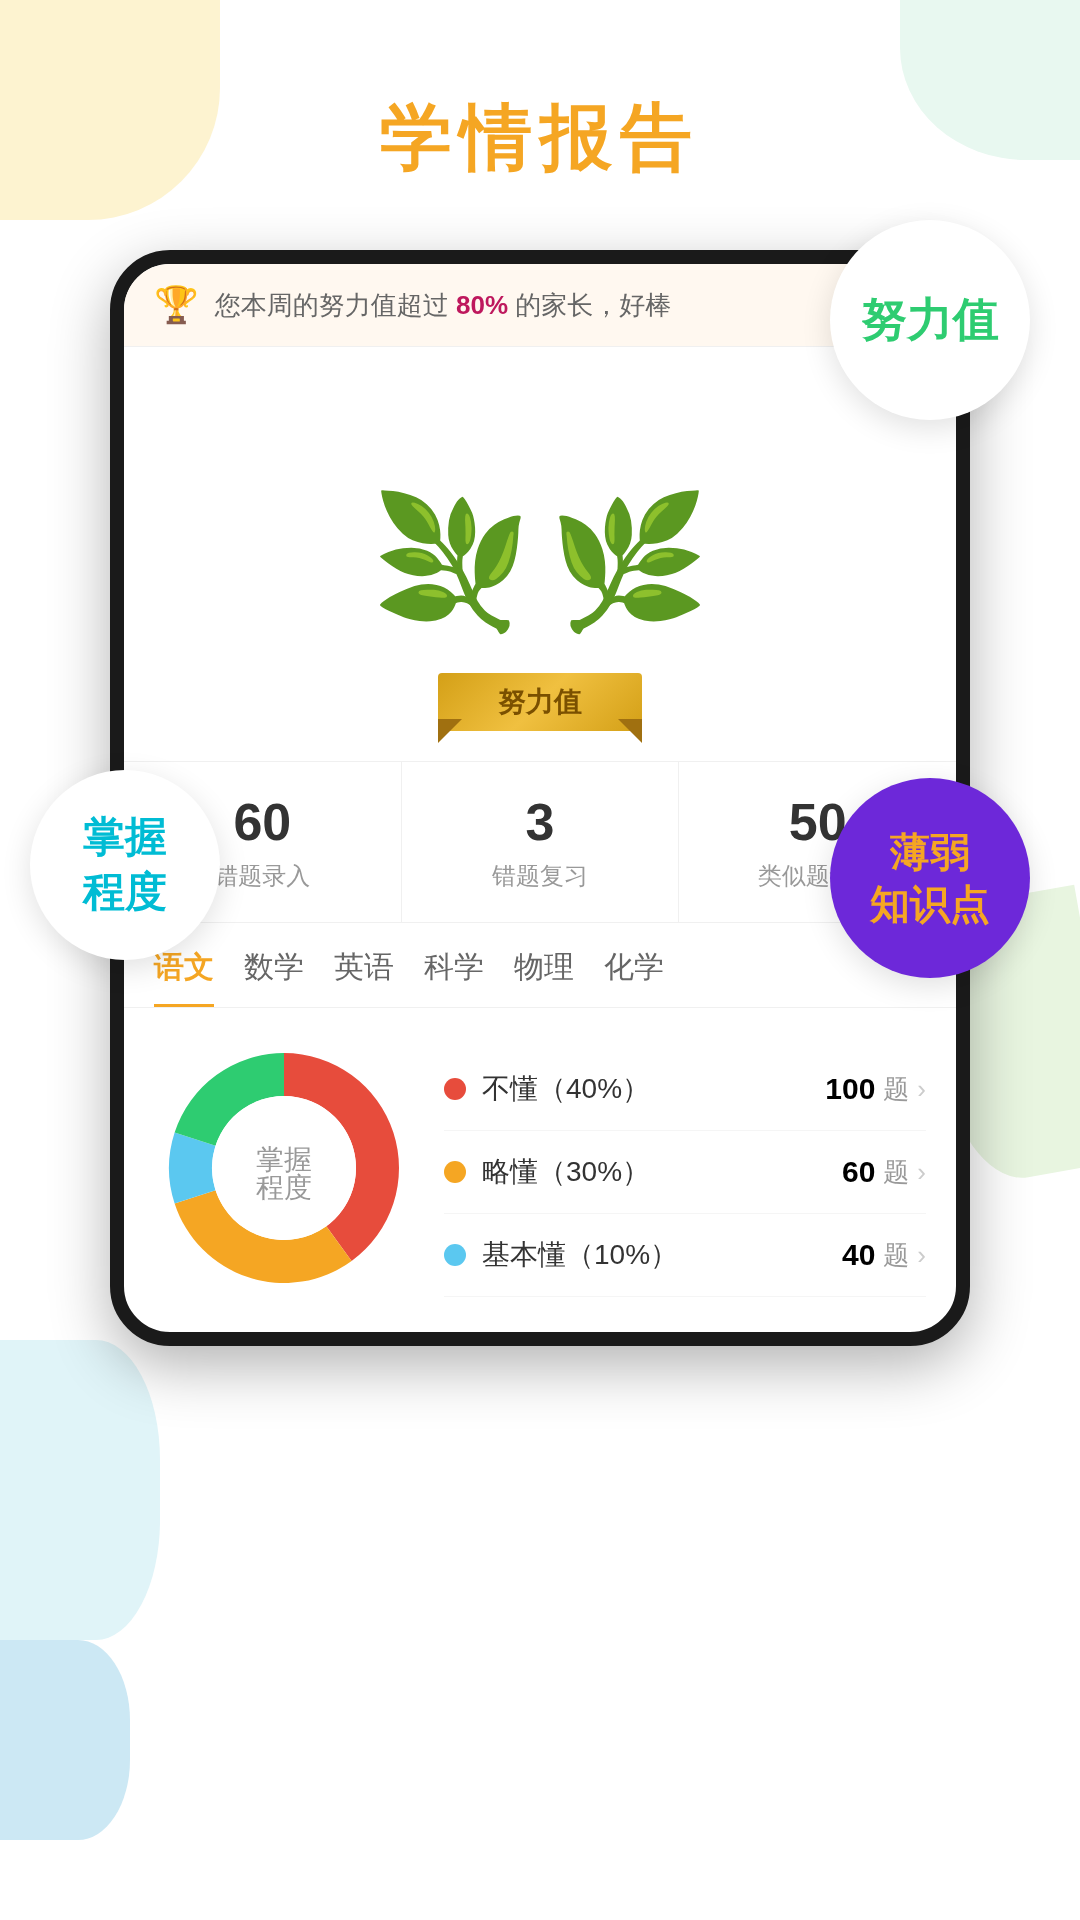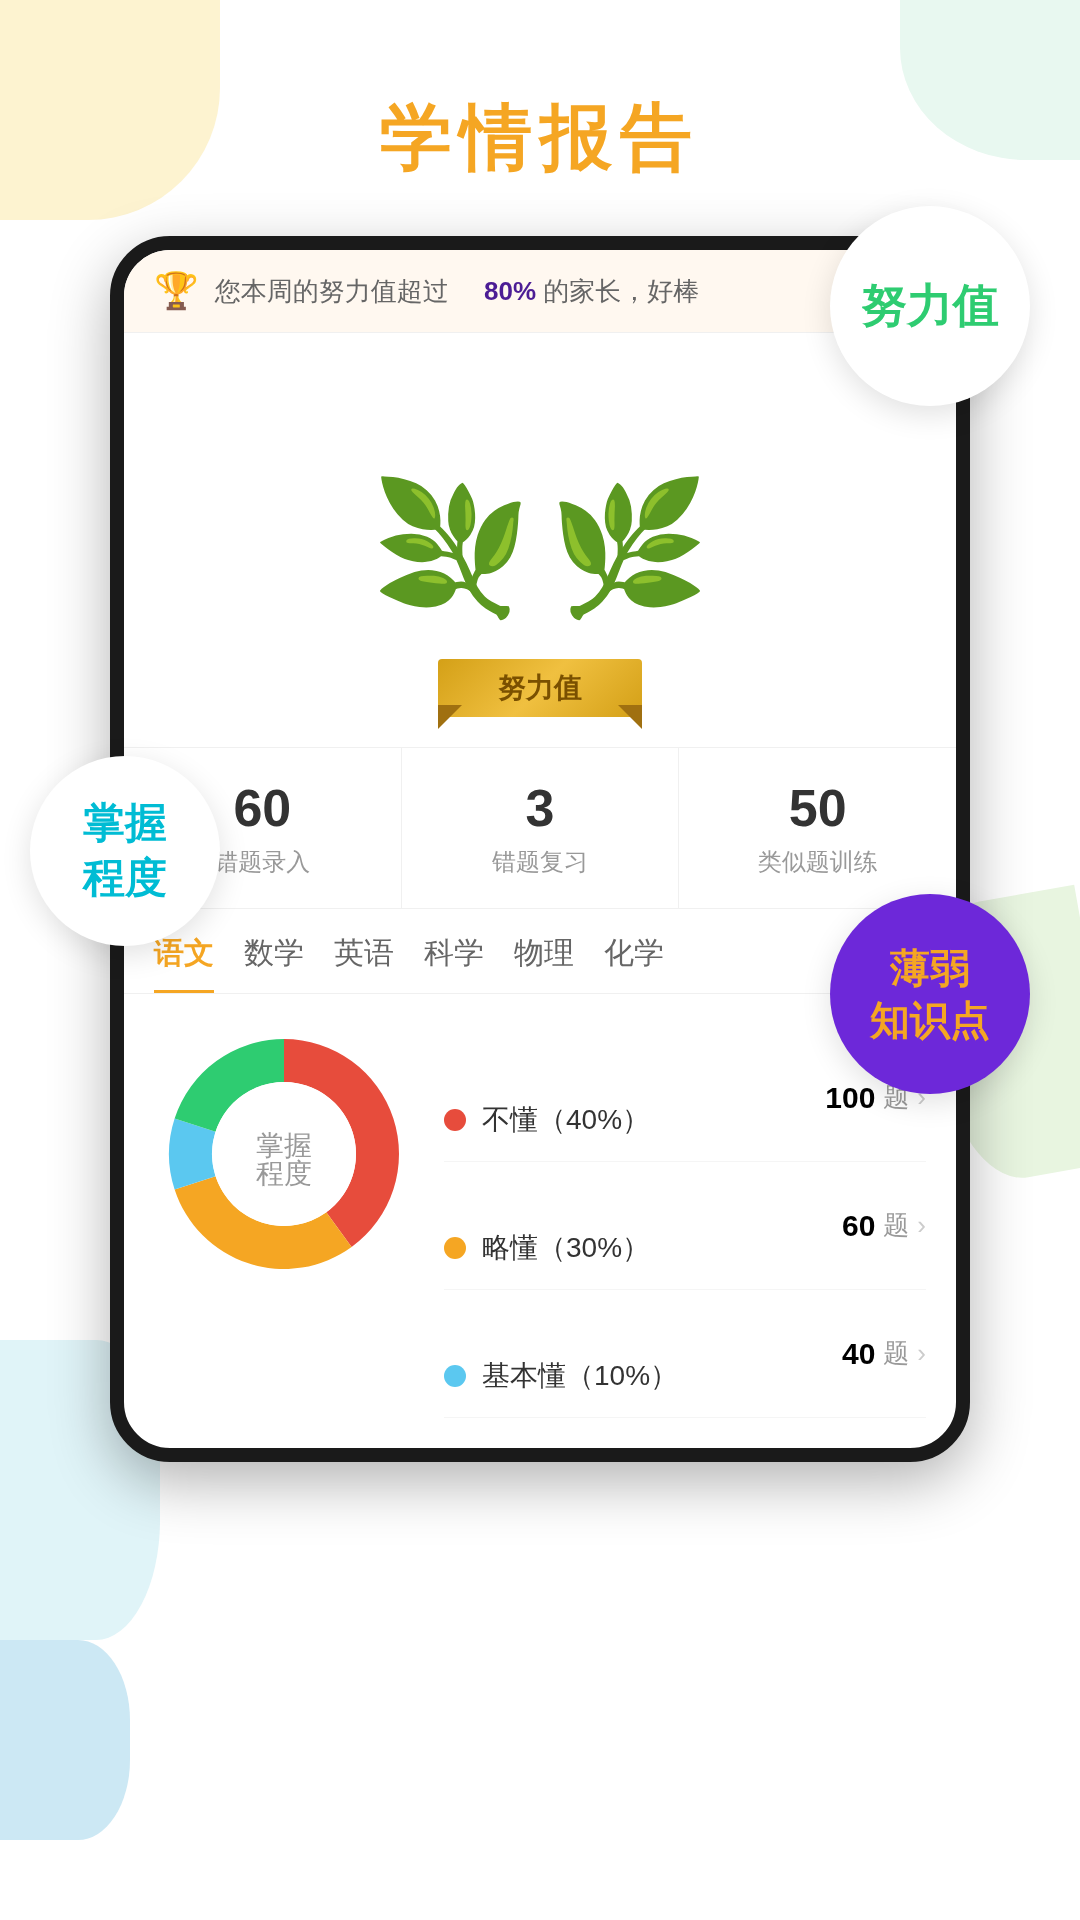--- a/index.html
+++ b/index.html
@@ -55,21 +55,21 @@
       z-index: 0;
       transform: rotate(-10deg) translateX(20px);
     }
 
     
     .header {
       position: relative;
       z-index: 1;
       text-align: center;
       padding-top: 90px;
-      padding-bottom: 26px;
+      padding-bottom: 40px;
     }
     .header-title {
       font-size: 72px;
       font-weight: 900;
       color: #f5a623;
       letter-spacing: 8px;
       margin-bottom: 24px;
     }
     .header-subtitle {
       font-size: 44px;
@@ -174,23 +174,22 @@
     }
     .trophy-icon {
       font-size: 36px;
     }
     .notification-text {
       font-size: 26px;
       color: #666;
       flex: 1;
     }
     .notification-text .highlight {
-      color: #4c1d95;
+      color: #be185d;
       font-weight: 700;
-      margin-left: 28px;
     }
 
     
     .score-section {
       background: #ffffff;
       padding: 40px 20px 30px;
       display: flex;
       flex-direction: column;
       align-items: center;
     }
@@ -332,21 +331,20 @@
       display: flex;
       align-items: center;
       justify-content: space-between;
       padding: 22px 0;
       border-bottom: 1px solid #f5f5f5;
     }
     .legend-left {
       display: flex;
       align-items: center;
       gap: 16px;
-      margin-top: 45px;
     }
     .legend-dot {
       width: 22px;
       height: 22px;
       border-radius: 50%;
       flex-shrink: 0;
     }
     .legend-label {
       font-size: 28px;
       color: #333;

